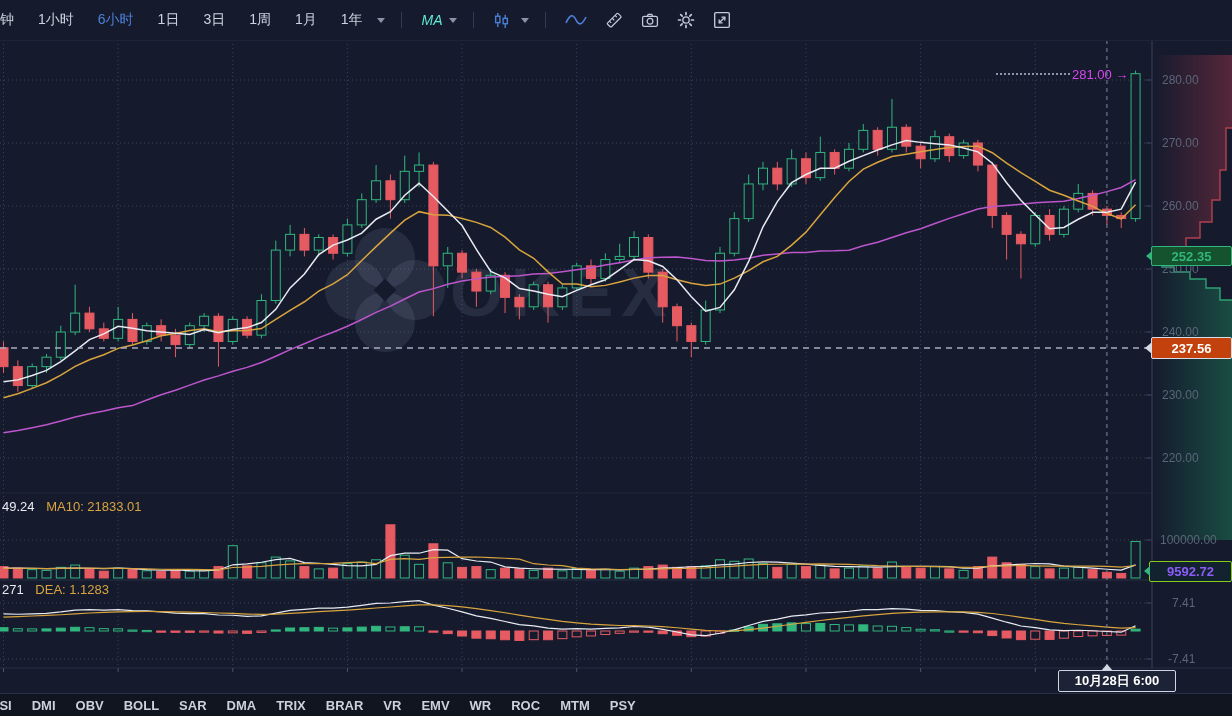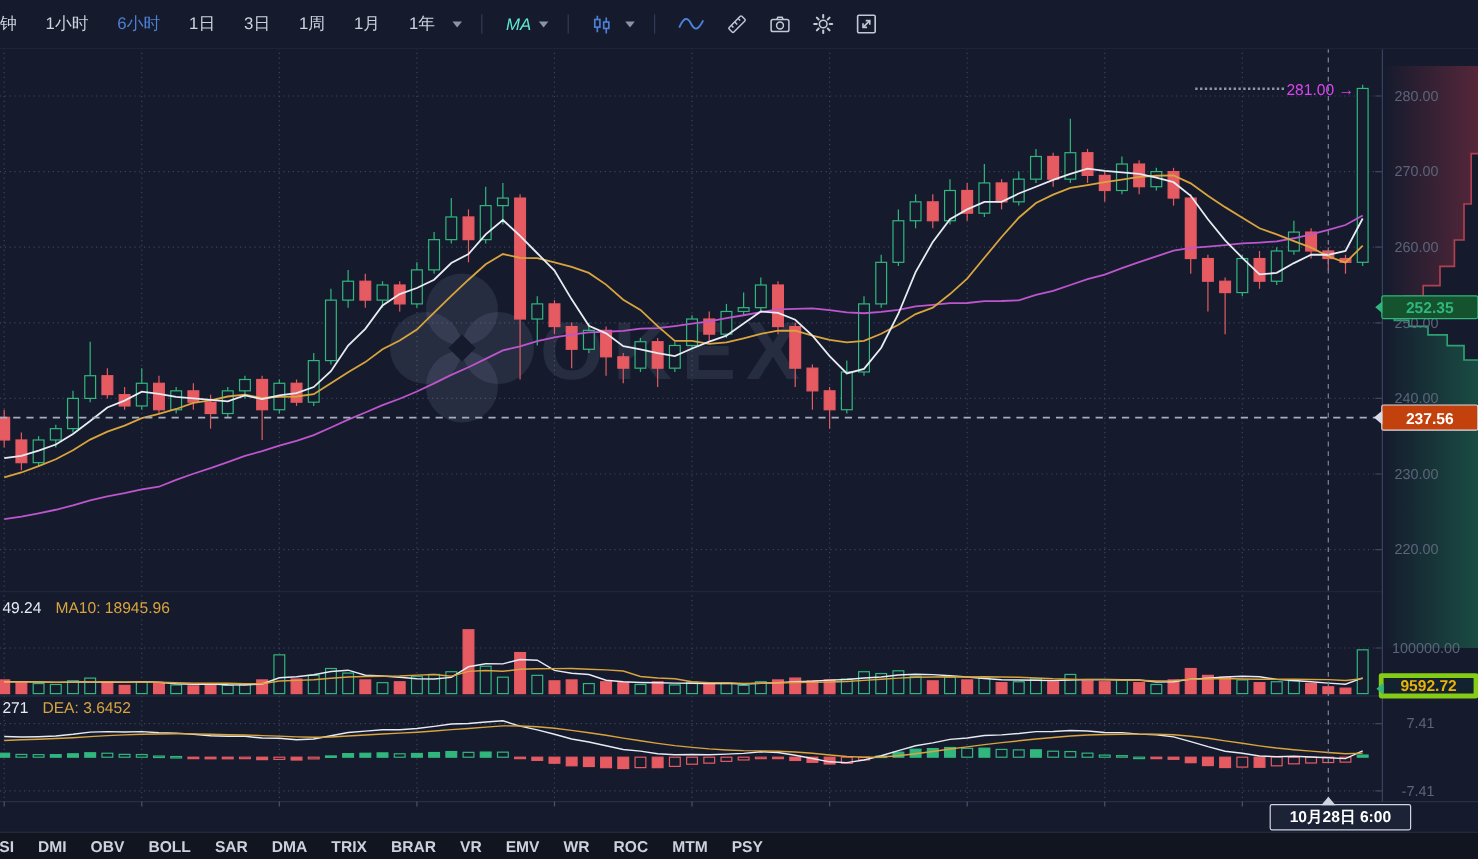--- a/index.html
+++ b/index.html
@@ -32,21 +32,21 @@
     font-size:12px;font-weight:bold;border-radius:2px;box-sizing:border-box;}
   #price-tag{left:1151px;top:337px;width:81px;height:22px;background:#c2410c;
     border:1px solid #d8dce6;color:#fff;font-size:13px;}
   #price-tag::before{content:"";position:absolute;left:-7px;top:4px;
     border-top:6px solid transparent;border-bottom:6px solid transparent;border-right:7px solid #d8dce6;}
   #depth-tag{left:1151px;top:246px;width:81px;height:20px;background:#14532d;
     border:1px solid #31b67e;color:#31b67e;font-size:13px;}
   #depth-tag::before{content:"";position:absolute;left:-6px;top:4px;
     border-top:5px solid transparent;border-bottom:5px solid transparent;border-right:6px solid #31b67e;}
   #vol-tag{left:1149px;top:561px;width:83px;height:21px;background:#13222f;
-    border:4px solid #84cc16;color:#eab308;font-size:13px;}
+    border:1px solid #84cc16;color:#8b5cf6;font-size:13px;}
   #vol-tag::before{content:"";position:absolute;left:-6px;top:4px;
     border-top:5px solid transparent;border-bottom:5px solid transparent;border-right:6px solid #31b67e;}
   #time-tag{left:1058px;top:670px;width:118px;height:22px;background:#1c2336;
     border:1px solid #cfd5e1;color:#fff;font-size:13px;}
   #time-tag::before{content:"";position:absolute;top:-7px;left:42px;
     border-left:6px solid transparent;border-right:6px solid transparent;border-bottom:7px solid #cfd5e1;}
   #last-price{position:absolute;left:1072px;top:67px;z-index:5;color:#d946ef;
     font-size:13px;font-weight:normal;}
   #last-dots{position:absolute;left:996px;top:73px;width:74px;height:0;z-index:4;
     border-top:2px dotted #8d95a8;}
@@ -577,25 +577,25 @@
     </span>
   </div>
 
   <div id="mode-tabs">
     <span class="mode-tab active">Original</span>
     <span class="mode-tab">TradingView</span>
   </div>
 
   <div class="pane-header" id="vol-header">
     <span class="val">49.24</span>
-    <span class="orange">MA10: 18945.96</span>
+    <span class="orange">MA10: 21833.01</span>
   </div>
   <div class="pane-header" id="macd-header">
     <span class="val">271</span>
-    <span class="orange">DEA: 3.6452</span>
+    <span class="orange">DEA: 1.1283</span>
   </div>
 
   <div id="last-dots"></div>
   <div id="last-price">281.00 →</div>
   <div class="tag" id="depth-tag">252.35</div>
   <div class="tag" id="price-tag">237.56</div>
   <div class="tag" id="vol-tag">9592.72</div>
   <div class="tag" id="time-tag">10月28日 6:00</div>
 
 

